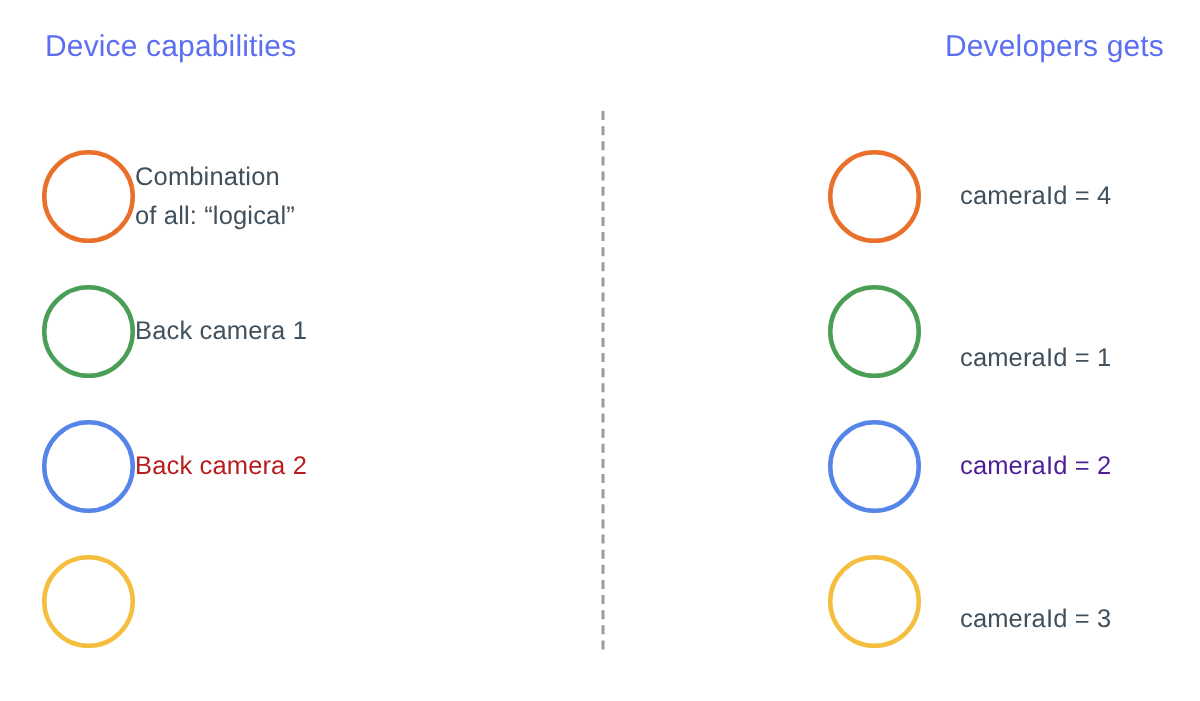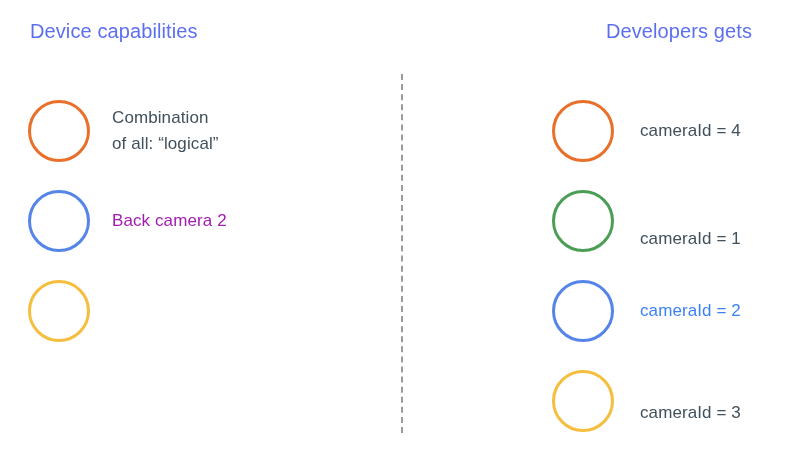--- a/index.html
+++ b/index.html
@@ -23,21 +23,21 @@
   
   .heading {
     position: absolute;
     font-size: 20px;
     font-weight: 400;
     letter-spacing: 0.1px;
     color: #5c6ff0;
     white-space: nowrap;
   }
   .heading.left  { left: 30px;  top: 20px; }
-  .heading.right { right: 48px; top: 20px; text-align: center; }
+  .heading.right { right: 24px; top: 20px; text-align: center; }
 
   
   .divider {
     position: absolute;
     left: 401px;
     top: 74px;
     width: 0;
     height: 359px;
     border-left: 2px dashed #9b9b9b;
   }
@@ -64,21 +64,20 @@
     height: 62px;
     border-radius: 50%;
     border-style: solid;
     border-width: 3px;
     box-sizing: border-box;
     background: transparent;
   }
 
   
   .label {
-    margin-left: 22px;
     font-size: 17px;
     line-height: 26px;
     color: #40505c;
     letter-spacing: 0.1px;
     white-space: pre-line;
   }
   .column.right .label {
     margin-left: 26px;
     white-space: nowrap;
   }
@@ -94,40 +93,44 @@
 
   <div class="divider" style="border-left-color: rgb(155, 155, 155);"></div>
 
   <div class="column left">
     <div class="row">
       <div class="circle" style="border-color: rgb(232, 112, 42);"></div>
       <div class="label" style="color: rgb(64, 80, 92);">Combination
 of all: “logical”</div>
     </div>
     <div class="row">
+      <div class="circle" style="border-color: rgb(74, 158, 85);"></div>
+      <div class="label" style="color: rgb(64, 80, 92);">Back camera 1</div>
+    </div>
+    <div class="row">
       <div class="circle" style="border-color: rgb(85, 133, 232);"></div>
-      <div class="label" style="color: #a21caf;">Back camera 2</div>
+      <div class="label" style="color: #b91c1c;">Back camera 2</div>
     </div>
     <div class="row">
       <div class="circle" style="border-color: rgb(245, 190, 62);"></div>
     </div>
   </div>
 
   <div class="column right">
     <div class="row">
       <div class="circle" style="border-color: rgb(232, 112, 42);"></div>
       <div class="label" style="color: rgb(64, 80, 92);">cameraId = 4</div>
     </div>
     <div class="row">
       <div class="circle" style="border-color: rgb(74, 158, 85);"></div>
       <div class="label" style="color: rgb(64, 80, 92); margin-top: 36px;">cameraId = 1</div>
     </div>
     <div class="row">
       <div class="circle" style="border-color: rgb(85, 133, 232);"></div>
-      <div class="label" style="color: #3b82f6;">cameraId = 2</div>
+      <div class="label" style="color: #4c1d95;">cameraId = 2</div>
     </div>
     <div class="row">
       <div class="circle" style="border-color: rgb(245, 190, 62);"></div>
       <div class="label" style="color: rgb(64, 80, 92); margin-top: 24px;">cameraId = 3</div>
     </div>
   </div>
 
 </div>
 
 </body></html>

